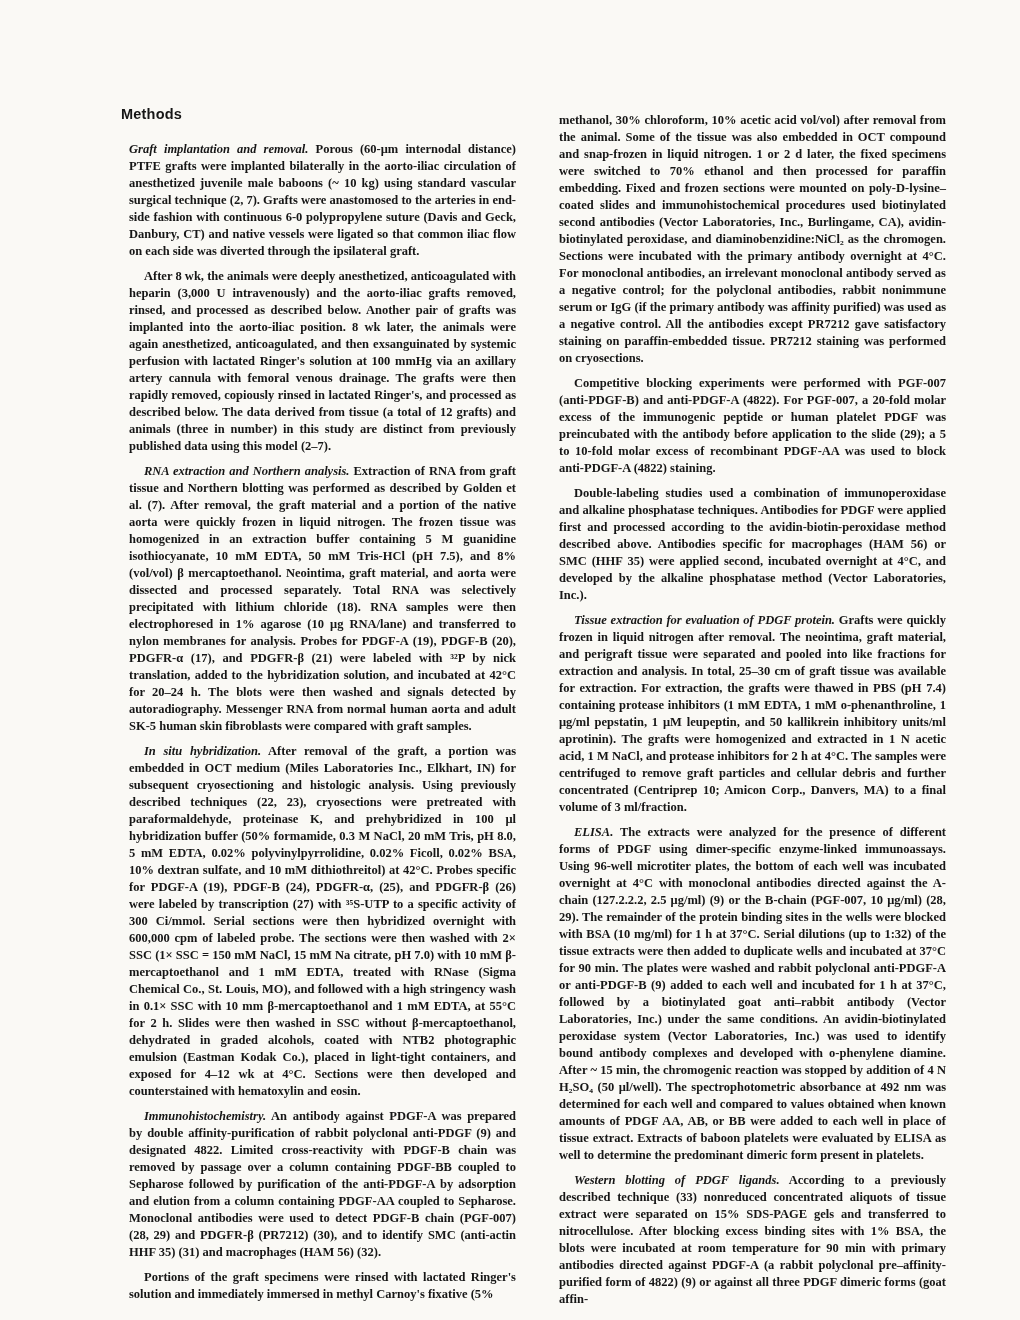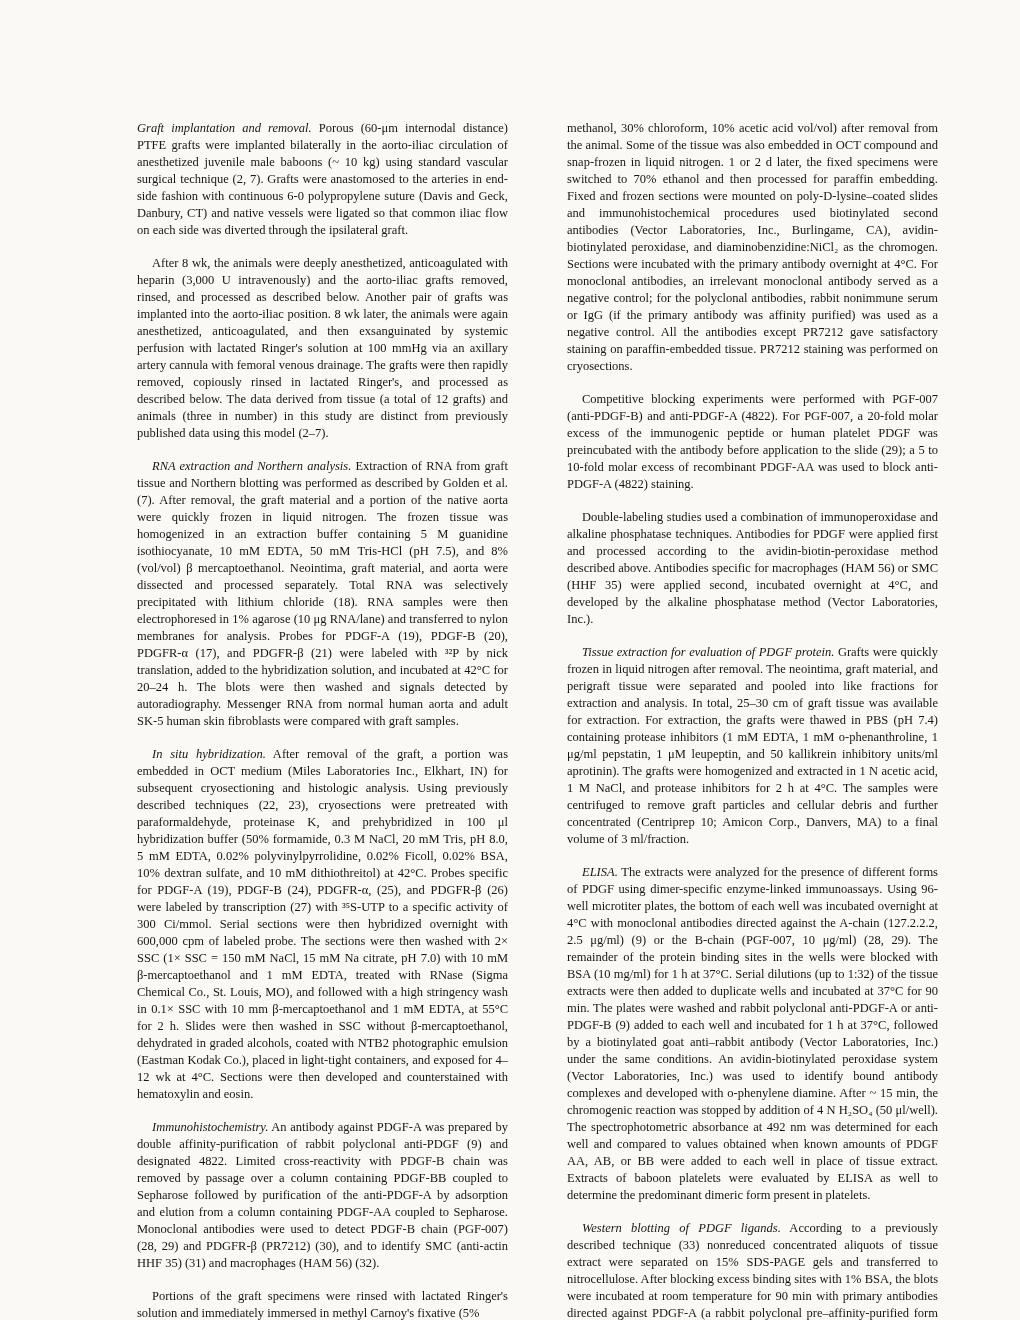--- a/index.html
+++ b/index.html
@@ -27,40 +27,41 @@
     line-height: 17px;
     text-align: justify;
   }
   .section-heading {
     font-family: "Liberation Sans", "DejaVu Sans", sans-serif;
     font-size: 14.5px;
     font-weight: 700;
     letter-spacing: 0.2px;
     margin: 2px 0 18px 0;
   }
-  .col p { margin: 16px; text-indent: 15px; }
+  .col p { margin: 8px; text-indent: 15px; font-weight: bold; }
   .col p.first { text-indent: 0; }
   .lead { font-style: italic; }
   .footer {
     position: absolute;
     top: 1348px;
     right: 66px;
     font-size: 12.5px;
     white-space: nowrap;
   }
   .running-title { font-style: italic; }
   .page-number { font-weight: 700; margin-left: 16px; font-size: 13px; }
 </style>
 </head>
 <body>
 
 <div class="page">
   <div class="columns">
 
     <div class="col">
+      <h2 class="section-heading">Methods</h2>
 
       <p class="first"><span class="lead">Graft implantation and removal.</span><span> Porous (60-μm internodal distance) PTFE grafts were implanted bilaterally in the aorto-iliac circulation of anesthetized juvenile male baboons (~ 10 kg) using standard vascular surgical technique (2, 7). Grafts were anastomosed to the arteries in end-side fashion with continuous 6-0 polypropylene suture (Davis and Geck, Danbury, CT) and native vessels were ligated so that common iliac flow on each side was diverted through the ipsilateral graft.</span></p>
 
       <p><span class="lead"></span><span>After 8 wk, the animals were deeply anesthetized, anticoagulated with heparin (3,000 U intravenously) and the aorto-iliac grafts removed, rinsed, and processed as described below. Another pair of grafts was implanted into the aorto-iliac position. 8 wk later, the animals were again anesthetized, anticoagulated, and then exsanguinated by systemic perfusion with lactated Ringer's solution at 100 mmHg via an axillary artery cannula with femoral venous drainage. The grafts were then rapidly removed, copiously rinsed in lactated Ringer's, and processed as described below. The data derived from tissue (a total of 12 grafts) and animals (three in number) in this study are distinct from previously published data using this model (2–7).</span></p>
 
       <p><span class="lead">RNA extraction and Northern analysis.</span><span> Extraction of RNA from graft tissue and Northern blotting was performed as described by Golden et al. (7). After removal, the graft material and a portion of the native aorta were quickly frozen in liquid nitrogen. The frozen tissue was homogenized in an extraction buffer containing 5 M guanidine isothiocyanate, 10 mM EDTA, 50 mM Tris-HCl (pH 7.5), and 8% (vol/vol) β mercaptoethanol. Neointima, graft material, and aorta were dissected and processed separately. Total RNA was selectively precipitated with lithium chloride (18). RNA samples were then electrophoresed in 1% agarose (10 μg RNA/lane) and transferred to nylon membranes for analysis. Probes for PDGF-A (19), PDGF-B (20), PDGFR-α (17), and PDGFR-β (21) were labeled with ³²P by nick translation, added to the hybridization solution, and incubated at 42°C for 20–24 h. The blots were then washed and signals detected by autoradiography. Messenger RNA from normal human aorta and adult SK-5 human skin fibroblasts were compared with graft samples.</span></p>
 
       <p><span class="lead">In situ hybridization.</span><span> After removal of the graft, a portion was embedded in OCT medium (Miles Laboratories Inc., Elkhart, IN) for subsequent cryosectioning and histologic analysis. Using previously described techniques (22, 23), cryosections were pretreated with paraformaldehyde, proteinase K, and prehybridized in 100 μl hybridization buffer (50% formamide, 0.3 M NaCl, 20 mM Tris, pH 8.0, 5 mM EDTA, 0.02% polyvinylpyrrolidine, 0.02% Ficoll, 0.02% BSA, 10% dextran sulfate, and 10 mM dithiothreitol) at 42°C. Probes specific for PDGF-A (19), PDGF-B (24), PDGFR-α, (25), and PDGFR-β (26) were labeled by transcription (27) with ³⁵S-UTP to a specific activity of 300 Ci/mmol. Serial sections were then hybridized overnight with 600,000 cpm of labeled probe. The sections were then washed with 2× SSC (1× SSC = 150 mM NaCl, 15 mM Na citrate, pH 7.0) with 10 mM β-mercaptoethanol and 1 mM EDTA, treated with RNase (Sigma Chemical Co., St. Louis, MO), and followed with a high stringency wash in 0.1× SSC with 10 mm β-mercaptoethanol and 1 mM EDTA, at 55°C for 2 h. Slides were then washed in SSC without β-mercaptoethanol, dehydrated in graded alcohols, coated with NTB2 photographic emulsion (Eastman Kodak Co.), placed in light-tight containers, and exposed for 4–12 wk at 4°C. Sections were then developed and counterstained with hematoxylin and eosin.</span></p>
 
       <p><span class="lead">Immunohistochemistry.</span><span> An antibody against PDGF-A was prepared by double affinity-purification of rabbit polyclonal anti-PDGF (9) and designated 4822. Limited cross-reactivity with PDGF-B chain was removed by passage over a column containing PDGF-BB coupled to Sepharose followed by purification of the anti-PDGF-A by adsorption and elution from a column containing PDGF-AA coupled to Sepharose. Monoclonal antibodies were used to detect PDGF-B chain (PGF-007) (28, 29) and PDGFR-β (PR7212) (30), and to identify SMC (anti-actin HHF 35) (31) and macrophages (HAM 56) (32).</span></p>

